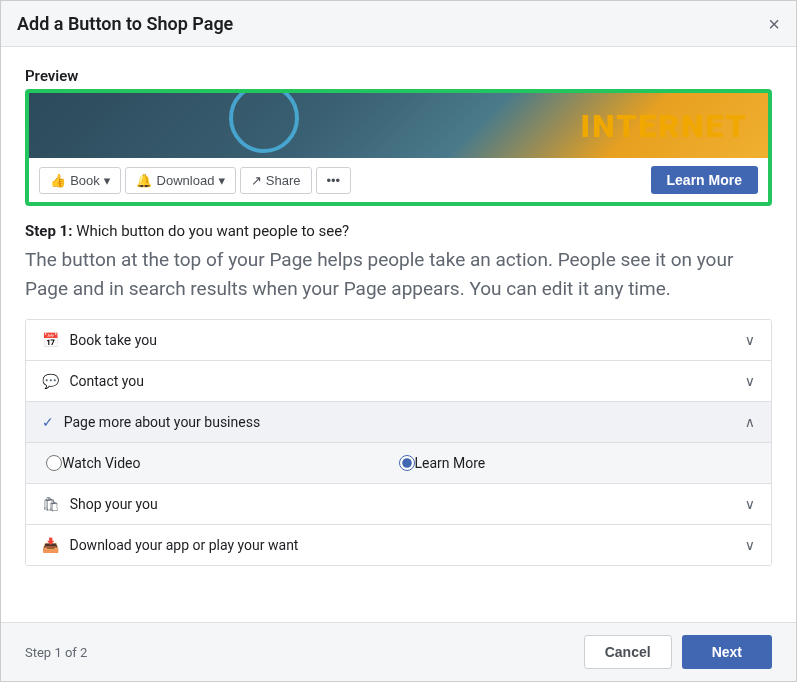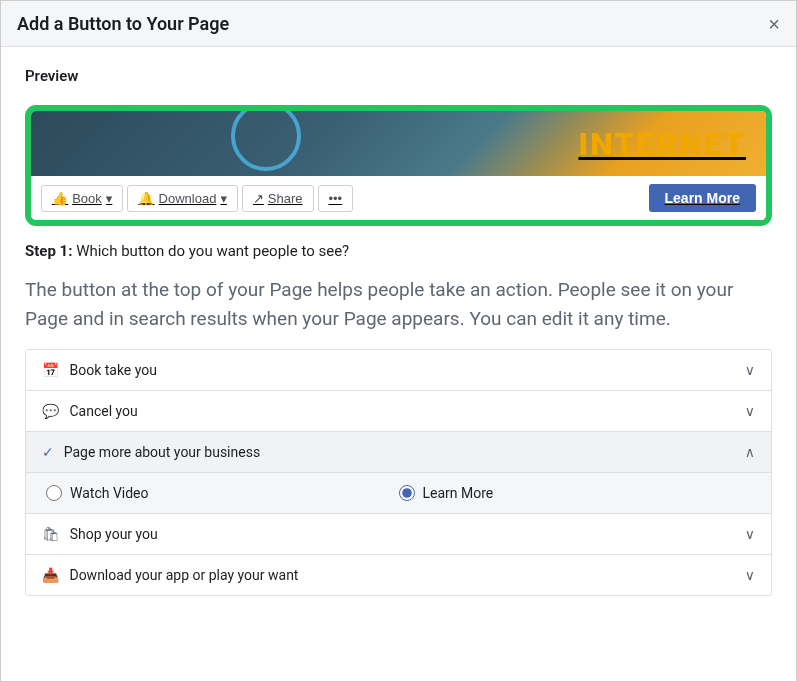--- a/index.html
+++ b/index.html
@@ -46,28 +46,27 @@
     }
     .modal-body {
       flex: 1;
       overflow-y: auto;
       padding: 20px 24px;
     }
     .preview-label {
       font-size: 15px;
       font-weight: 600;
       color: #1c1e21;
-      margin-bottom: 20px;
+      margin-bottom: 4px;
     }
     .preview-box {
-      border: 6px solid #22c55e;
-      border-radius: 11px;
+      border: 4px solid #22c55e;
+      border-radius: 4px;
       overflow: hidden;
       margin-bottom: 12px;
-      text-decoration: underline;
     }
     .preview-image {
       width: 100%;
       height: 65px;
       background: linear-gradient(135deg, #2c4a5a 0%, #3a6073 40%, #4a7a8a 60%, #e8a020 80%, #f0b030 100%);
       display: flex;
       align-items: center;
       justify-content: flex-end;
       padding-right: 20px;
       overflow: hidden;
@@ -122,21 +121,21 @@
       font-size: 14px;
       font-weight: 600;
       cursor: pointer;
     }
     .step-section {
       margin-top: 16px;
     }
     .step-title {
       font-size: 15px;
       color: #1c1e21;
-      margin-bottom: 16px;
+      margin-bottom: 6px;
     }
     .step-title strong {
       font-weight: 700;
     }
     .step-desc {
       font-size: 19px;
       color: #606770;
       margin-bottom: 16px;
       line-height: 1.5;
     }
@@ -192,21 +191,20 @@
       display: block;
     }
     .radio-group {
       display: flex;
       gap: 0;
       align-items: center;
     }
     .radio-option {
       display: flex;
       align-items: center;
-      gap: 8px;
       flex: 1;
       font-size: 14px;
       color: #1c1e21;
       cursor: pointer;
     }
     .radio-option input[type="radio"] {
       accent-color: #4267b2;
       width: 16px;
       height: 16px;
       cursor: pointer;
@@ -248,21 +246,21 @@
       color: #fff;
       cursor: pointer;
     }
   </style>
 </head>
 <body>
 
 <div class="modal">
 
   <div class="modal-header">
-    <span class="modal-header-title">Add a Button to Your Page</span>
+    <span class="modal-header-title">Add a Button to Shop Page</span>
     <button class="close-btn">×</button>
   </div>
 
   <div class="modal-body">
 
     <div class="preview-label">Preview</div>
     <div class="preview-box">
       <div class="preview-image">
         <div class="preview-circle"></div>
         <span class="preview-image-text">INTERNET</span>
@@ -306,21 +304,21 @@
               <span>Book take you</span>
             </div>
             <span class="chevron">∨</span>
           </div>
         </div>
 
         <div class="accordion-item">
           <div class="accordion-header">
             <div class="accordion-header-left">
               <span class="accordion-icon">💬</span>
-              <span>Cancel you</span>
+              <span>Contact you</span>
             </div>
             <span class="chevron">∨</span>
           </div>
         </div>
 
         <div class="accordion-item">
           <div class="accordion-header expanded">
             <div class="accordion-header-left">
               <span class="check-icon">✓</span>
               <span>Page more about your business</span>
@@ -359,14 +357,21 @@
             </div>
             <span class="chevron">∨</span>
           </div>
         </div>
 
       </div>
     </div>
 
   </div>
 
+  <div class="modal-footer">
+    <span class="step-indicator">Step 1 of 2</span>
+    <div class="footer-buttons">
+      <button class="cancel-btn">Cancel</button>
+      <button class="next-btn">Next</button>
+    </div>
+  </div>
 
 </div>
 
 </body></html>

